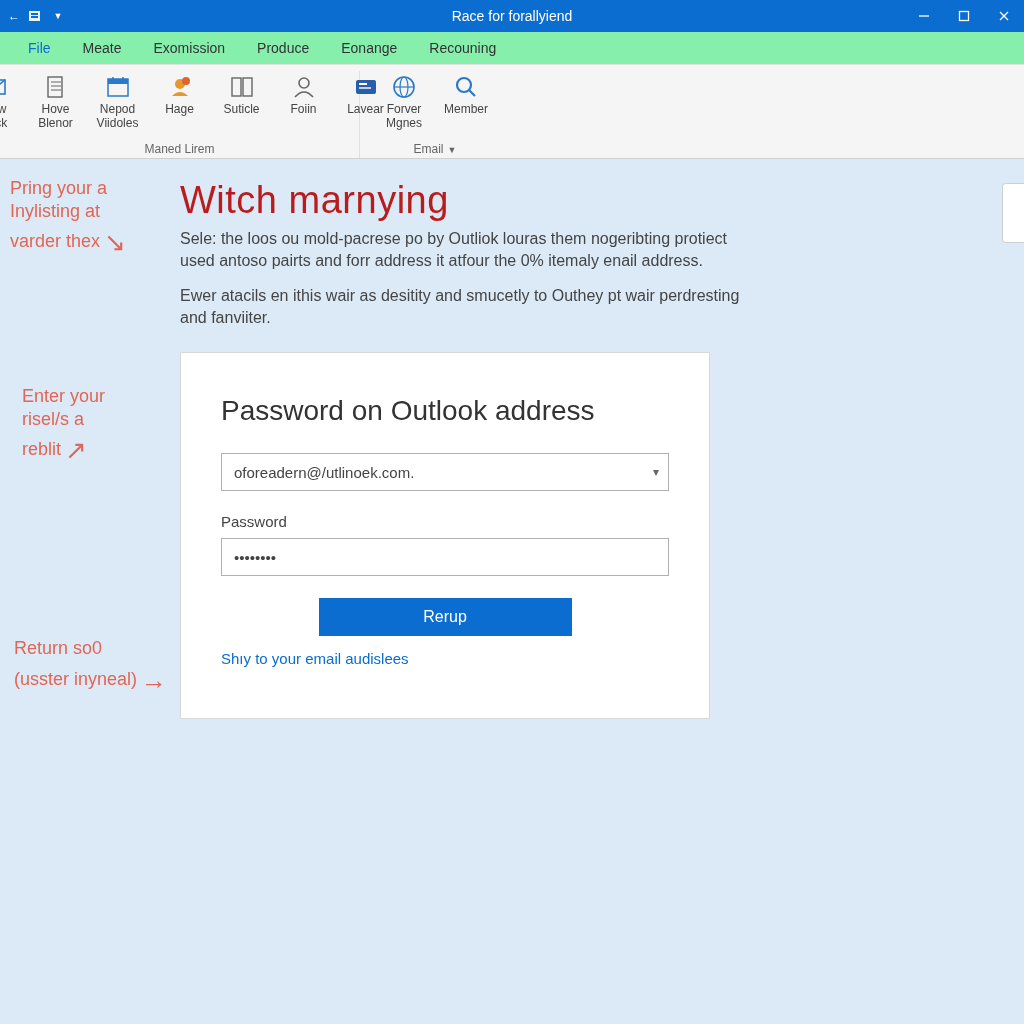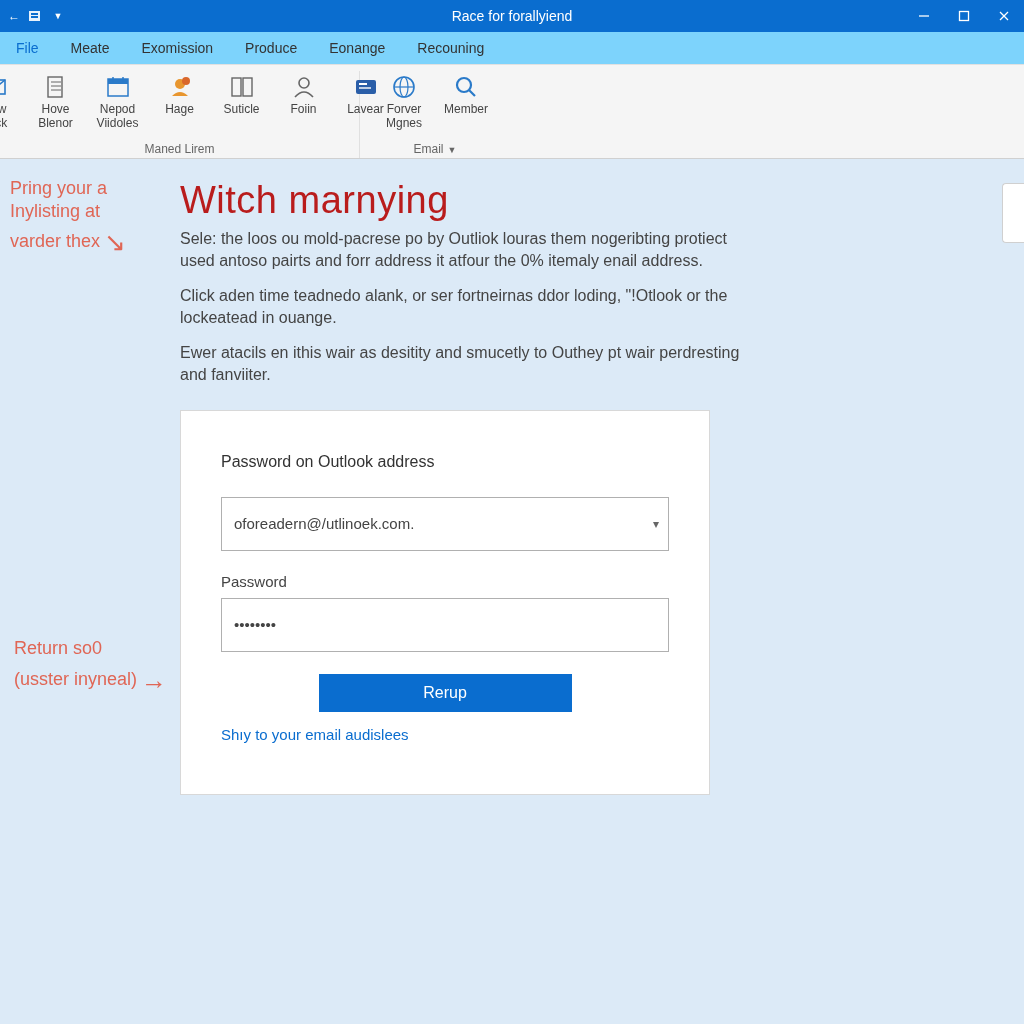--- a/index.html
+++ b/index.html
@@ -6,21 +6,21 @@
 body { background: #f0f0f0; width: 1024px; height: 1024px; overflow: hidden; position: relative; }
 
 .titlebar { background: #0a6dcf; height: 32px; display: flex; align-items: center; color: #fff; font-size: 13px; position: relative; }
 .titlebar .left-ctrls { display: flex; gap: 6px; align-items: center; padding-left: 6px; }
 .titlebar .left-ctrls span { width: 16px; height: 16px; display:inline-flex; align-items:center; justify-content:center; color:#fff; font-size:12px; }
 .titlebar .app-title { position: absolute; left: 50%; transform: translateX(-50%); font-size: 14px; }
 .titlebar .win-ctrls { position:absolute; right:0; top:0; height:100%; display:flex; }
 .titlebar .win-ctrls div { width: 40px; display:flex; align-items:center; justify-content:center; cursor:pointer; }
 .titlebar .win-ctrls svg { width:12px; height:12px; }
 
-.menubar { background: #7dd3fc; height: 33px; border-bottom: 1px solid #e1e1e1; display:flex; align-items:flex-end; padding-left: 0; }
+.menubar { background: #86efac; height: 33px; border-bottom: 1px solid #e1e1e1; display:flex; align-items:flex-end; padding-left: 12px; }
 .menubar .menu-item { padding: 0 16px; height:100%; display:flex; align-items:center; font-size: 14px; color:#333; cursor:pointer; }
 .menubar .menu-item.file { color: #0a6dcf; font-weight:500; }
 
 .ribbon { background: #f5f5f5; border-bottom: 1px solid #d0d0d0; height: 94px; display:flex; padding-top:6px; }
 .ribbon-group { display:flex; flex-direction:column; align-items:center; border-right:1px solid #e0e0e0; padding: 0 6px; position:relative; }
 .ribbon-group.noborder { border-right:none; }
 .ribbon-btns { display:flex; gap: 8px; }
 .ribbon-btn { display:flex; flex-direction:column; align-items:center; width: 54px; cursor:pointer; padding-top:2px; }
 .ribbon-btn .ico { width: 28px; height: 28px; display:flex; align-items:center; justify-content:center; }
 .ribbon-btn .lbl { font-size: 12px; color:#444; text-align:center; line-height:1.15; margin-top:2px; }
@@ -34,24 +34,24 @@
 .annotation .arrow { display:inline-block; font-size:26px; margin-left:4px; transform: translateY(4px); }
 .anno1 { left: 10px; top: 18px; width: 150px; }
 .anno2 { left: 22px; top: 226px; width: 140px; }
 .anno3 { left: 14px; top: 478px; width: 160px; }
 
 h1.big { font-size: 38px; font-weight: 300; color:#b91c1c; letter-spacing:0.5px; margin-bottom: 6px; }
 h1.big.second { margin-bottom: 18px; }
 p.body { font-size: 16px; color:#444; line-height:1.35; max-width: 560px; margin-bottom: 14px; }
 
 .login-card { background:#fff; border:1px solid #d8d8d8; width: 530px; padding: 42px 40px 50px 40px; margin-top: 24px; }
-.login-card h2 { font-size: 16px; font-weight: 400; color:#333; margin-bottom: 26px; }
+.login-card h2 { font-size: 28px; font-weight: 400; color:#333; margin-bottom: 26px; }
 .field-label { font-size: 15px; color:#444; margin-bottom: 8px; display:block; }
 .input-wrap { position:relative; margin-bottom: 22px; }
-.input-wrap input, .input-wrap .sel { width:100%; height: 54px; border:1px solid #b0b0b0; padding: 0 12px; font-size:15px; color:#444; background:#fff; }
+.input-wrap input, .input-wrap .sel { width:100%; height: 38px; border:1px solid #b0b0b0; padding: 0 12px; font-size:15px; color:#444; background:#fff; }
 .input-wrap .dd-caret { position:absolute; right:10px; top:50%; transform:translateY(-50%); color:#666; font-size:12px; pointer-events:none; }
 .btn-primary { display:block; margin: 10px auto 14px auto; width: 253px; height: 38px; background:#0a6dcf; color:#fff; border:none; font-size:16px; cursor:pointer; }
 .link-row { text-align:left; }
 .link-row a { color:#0a6dcf; font-size:15px; text-decoration:none; cursor:pointer; }
 
 
 .ico svg { width:26px; height:26px; }
 </style>
 </head>
 <body>
@@ -199,26 +199,28 @@
     <div class="group-label"><span>Email</span><span class="dd">▼</span></div>
   </div>
 </div>
 
 <div class="content-pane">
   <div class="side-tab"></div>
 
   <div class="annotation anno1"><span style="white-space:pre-line;">Pring your a
 Inylisting at
 varder thex</span><span class="arrow">↘</span></div>
+  <div class="annotation anno2"><span style="white-space:pre-line;">Enter your
+risel/s a
+reblit</span><span class="arrow">↗</span></div>
   <div class="annotation anno3"><span style="white-space:pre-line;">Return so0
 (usster inyneal)</span><span class="arrow">→</span></div>
 
   <h1 class="big">Witch marnying</h1>
   <p class="body">Sele: the loos ou mold-pacrese po by Outliok louras them nogeribting protiect used antoso pairts and forr address it atfour the 0% itemaly enail address.</p>
-  <p class="body">Click aden time teadnedo alank, or ser fortneirnas ddor loding, "!Otlook or the lockeatead in ouange.</p>
   <p class="body">Ewer atacils en ithis wair as desitity and smucetly to Outhey pt wair perdresting and fanviiter.</p>
 
   <div class="login-card">
     <h2>Password on Outlook address</h2>
 
     <div class="input-wrap">
       <input class="sel" readonly="" value="oforeadern@/utlinoek.com." style="">
       <span class="dd-caret">▾</span>
     </div>
 

